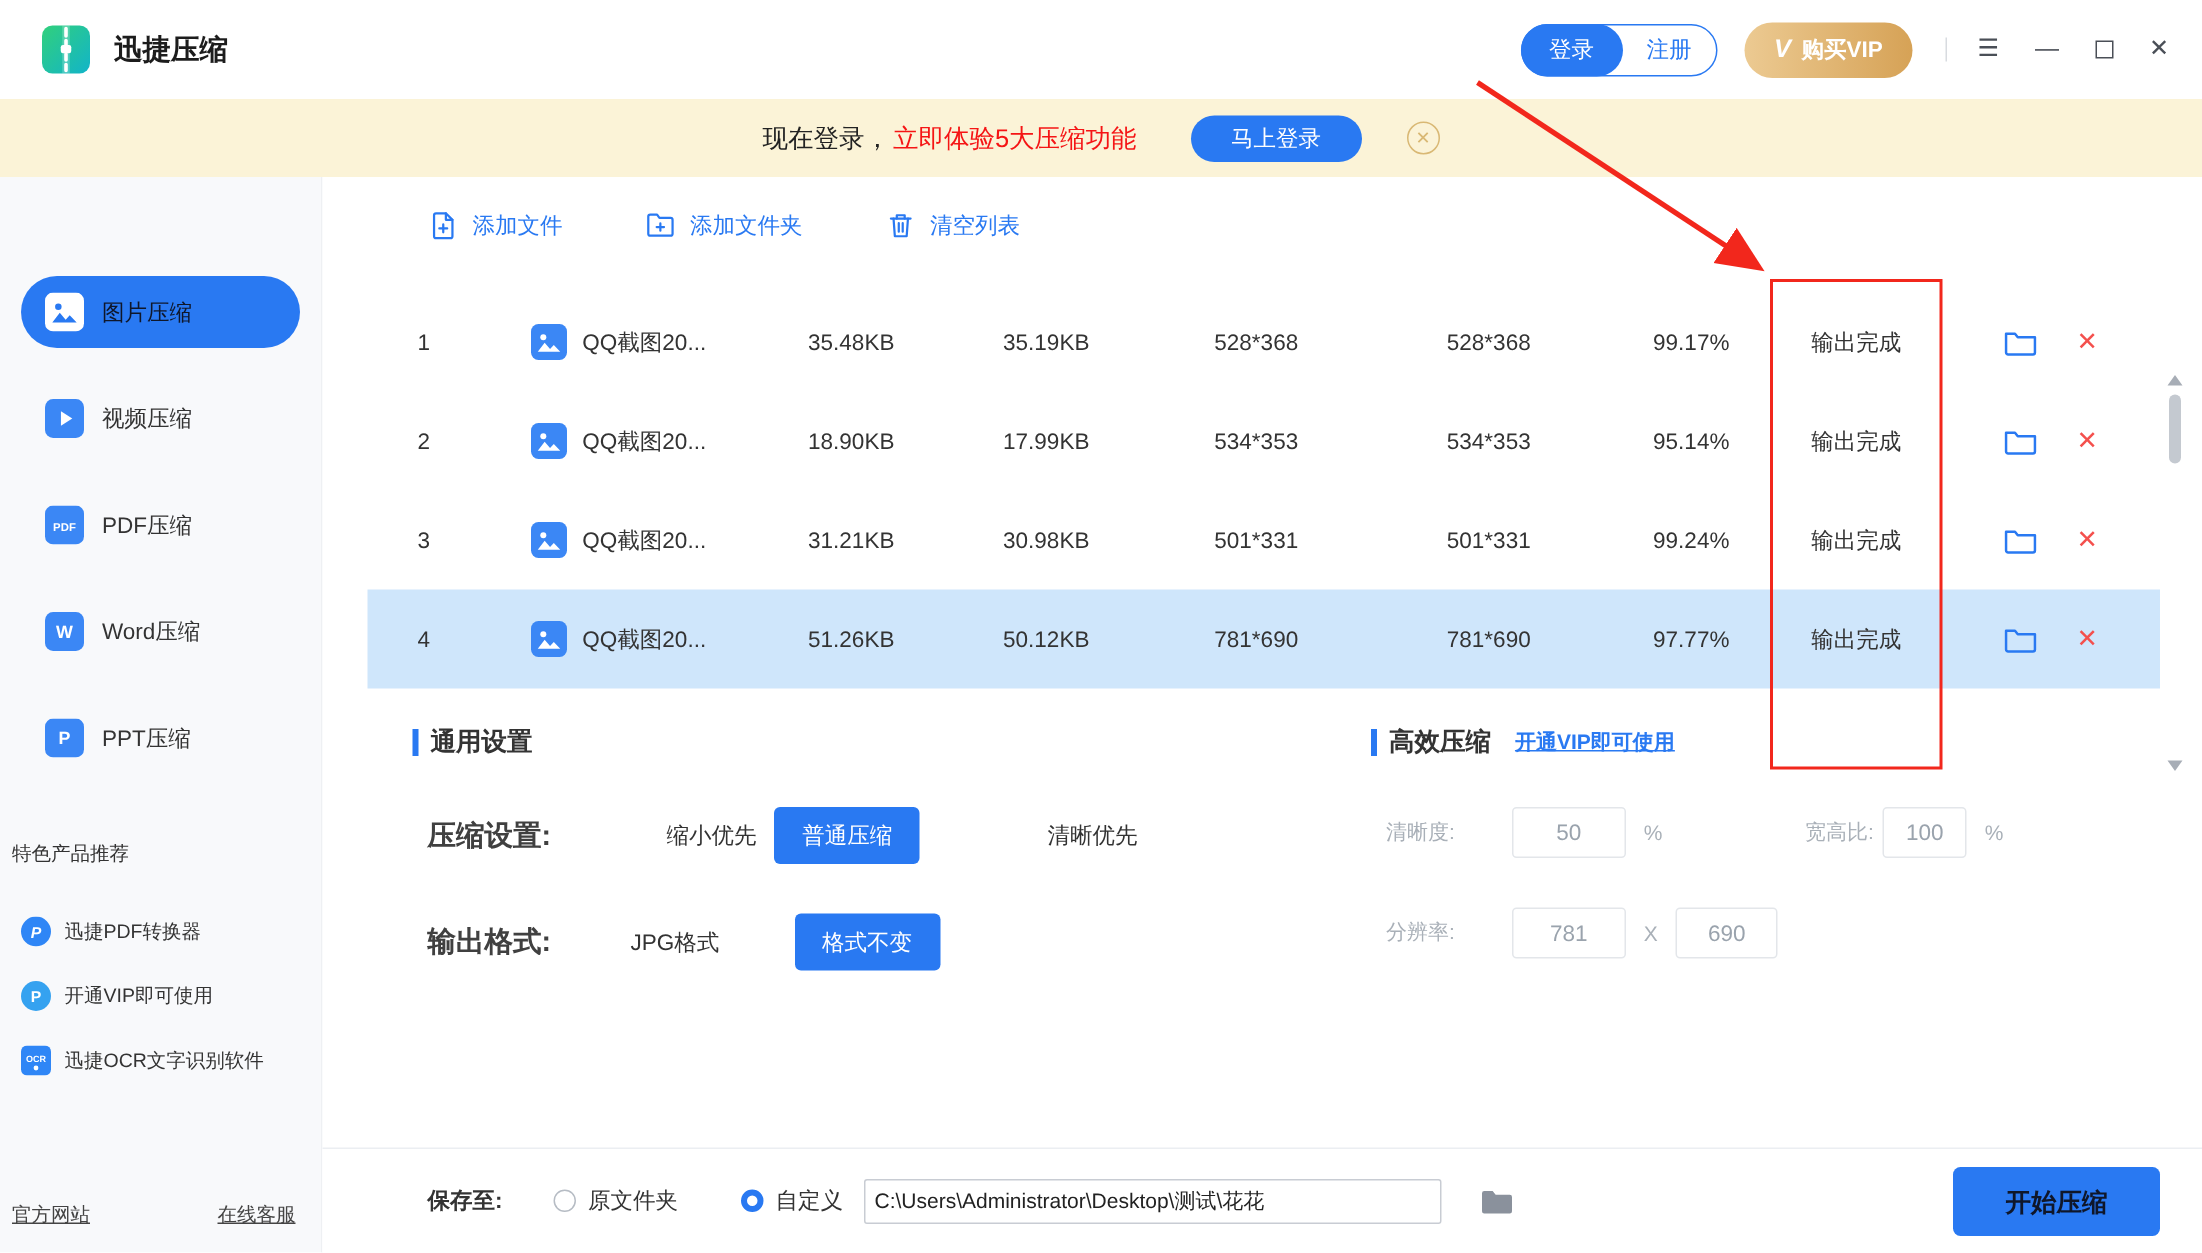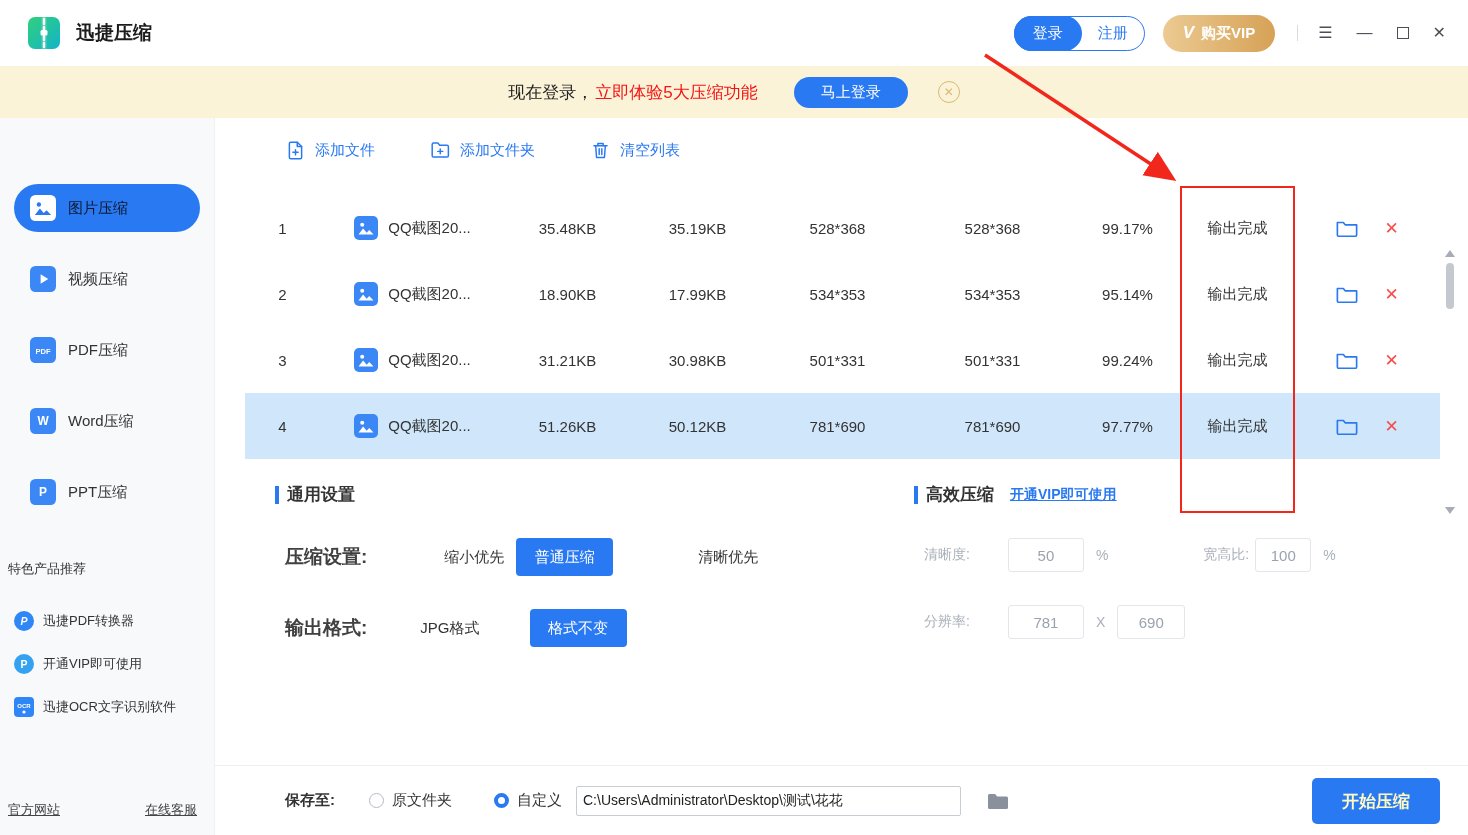--- a/index.html
+++ b/index.html
@@ -119,22 +119,22 @@
   .save-label { font-size:15px; font-weight:700; color:#333; }
   .radio-group { display:flex; align-items:center; }
   .rg1 { margin-left:34px; }
   .rg2 { margin-left:42px; }
   .radio { width:15px; height:15px; border-radius:50%; border:1px solid #b6bcc4; background:#fff; cursor:pointer; flex:0 0 auto; }
   .radio.checked { border:4.5px solid #2979f2; }
   .radio-label { font-size:15px; color:#333; margin-left:8px; cursor:pointer; }
   .path-input { margin-left:14px; width:385px; height:30px; border:1px solid #c8ccd3; border-radius:2px;
     padding:0 6px; font-size:14px; color:#222; font-family:inherit; }
   .browse-icon { margin-left:26px; display:inline-flex; cursor:pointer; }
-  .start-btn { position:absolute; right:28px; top:12px; width:128px; height:46px; border-radius:5px; background:#2979f2;
-    color:#fef9c3; font-size:17px; font-weight:600; display:flex; align-items:center; justify-content:center; cursor:pointer; }
+  .start-btn { position:absolute; right:28px; top:12px; width:138px; height:46px; border-radius:5px; background:#2979f2;
+    color:#0f172a; font-size:17px; font-weight:600; display:flex; align-items:center; justify-content:center; cursor:pointer; }
 
   
   .anno-rect { position:absolute; left:1180px; top:186px; width:115px; height:327px;
     border:2px solid #f2271c; z-index:40; pointer-events:none; }
   .anno-arrow { position:absolute; left:0; top:0; z-index:40; pointer-events:none; }
 </style>
 </head>
 <body>
 
 <div class="window">

